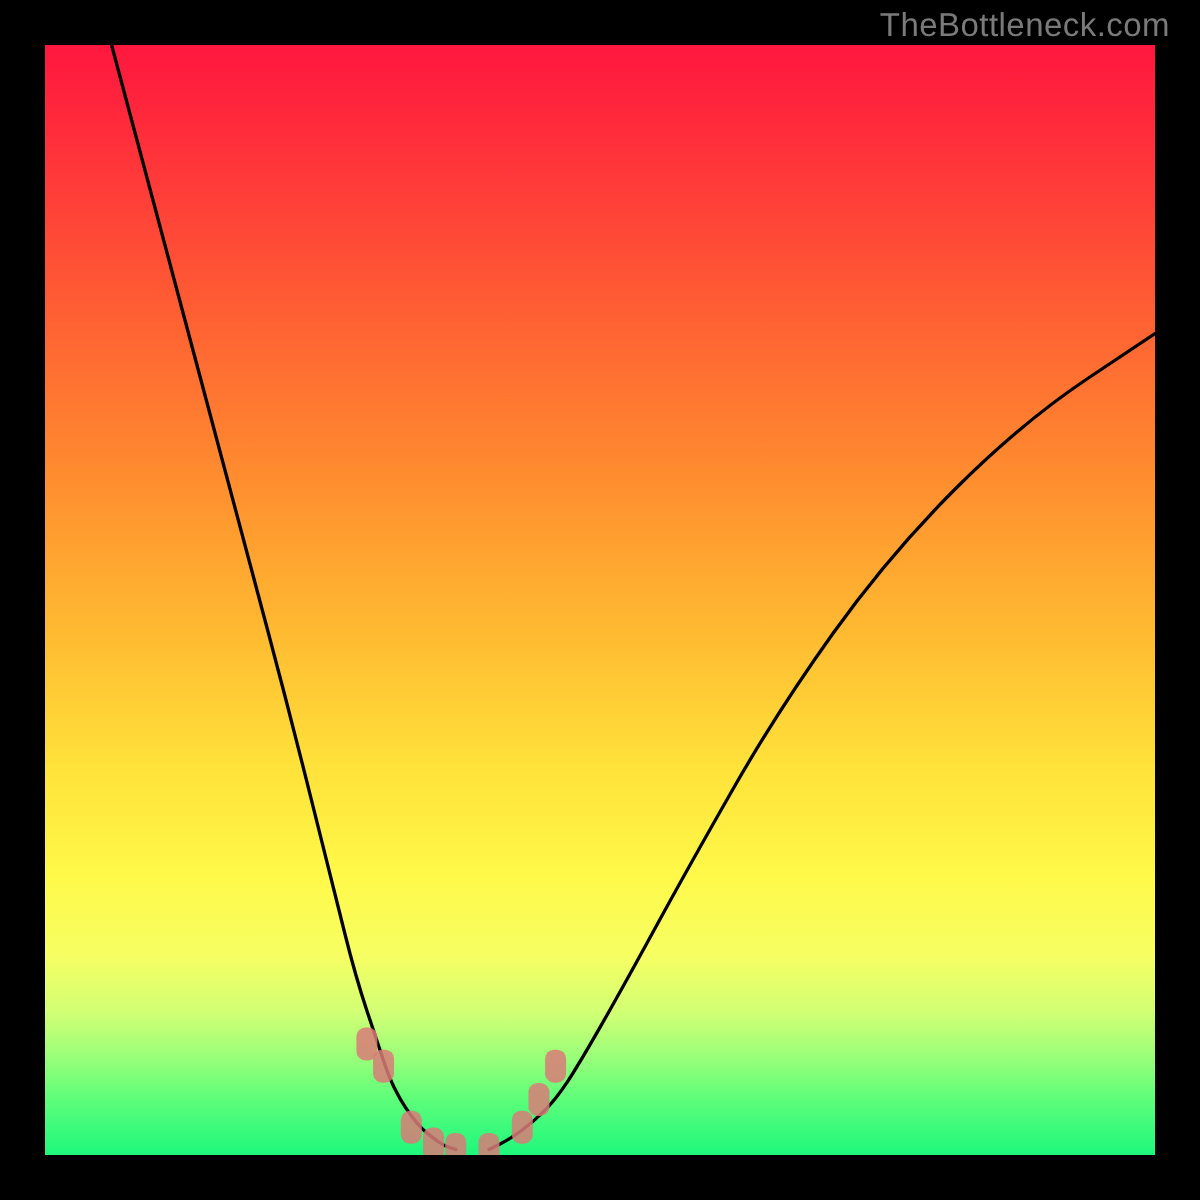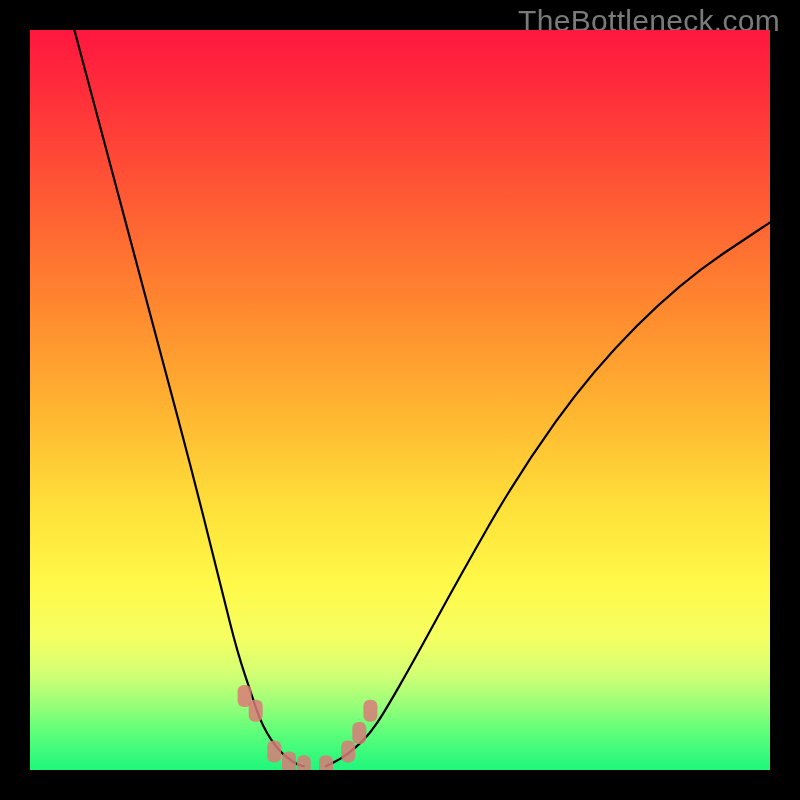--- a/index.html
+++ b/index.html
@@ -37,21 +37,21 @@
       #9cff79 91%,
       #5dfe7a 95%,
       #1ef77c 100%
     );
   }
   .watermark {
     position: absolute;
     top: 4px;
     right: 20px;
     color: #7a7a7a;
-    font-size: 30px;
+    font-size: 22px;
     font-weight: 500;
     letter-spacing: 0.3px;
     user-select: none;
   }
   svg.overlay {
     position: absolute;
     left: 0;
     top: 0;
     width: 740px;
     height: 740px;

